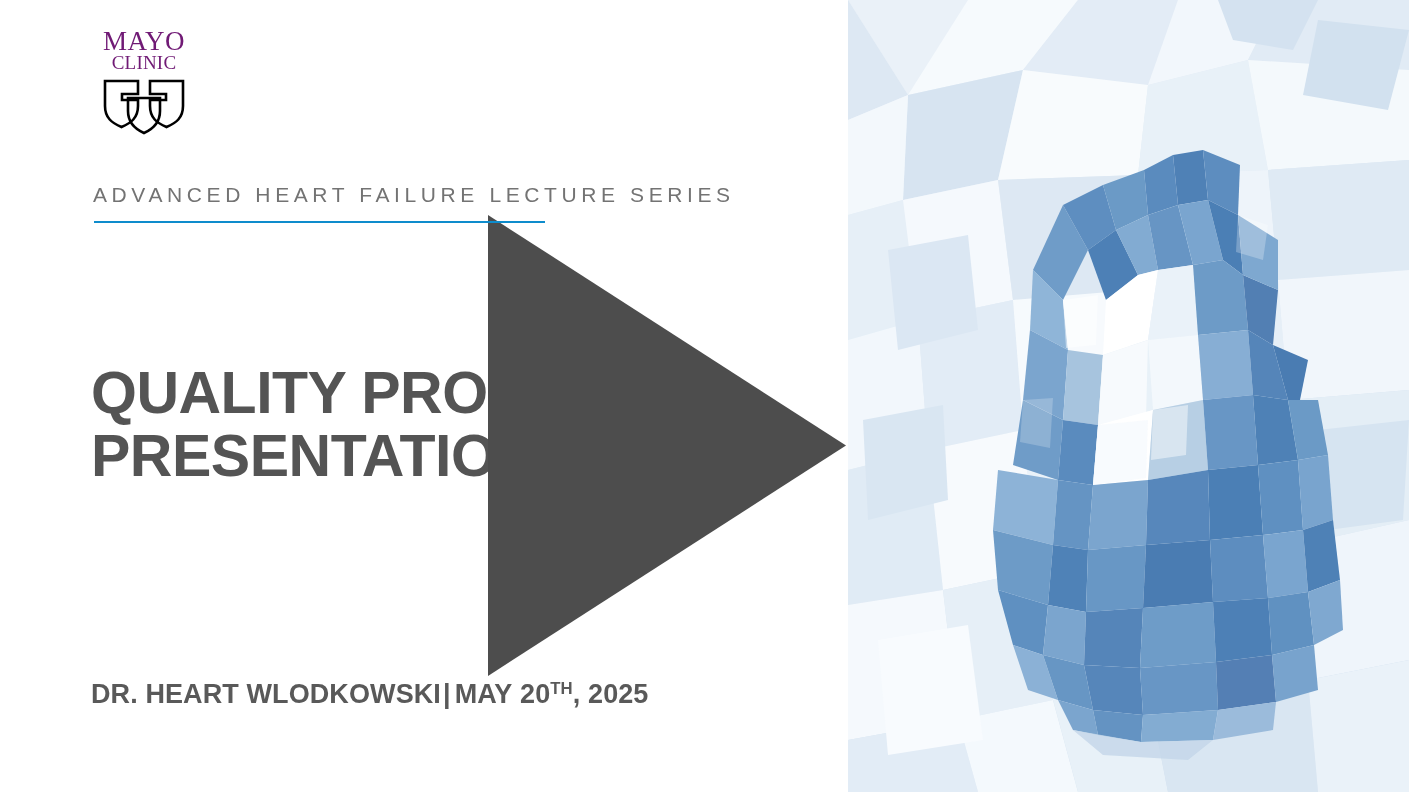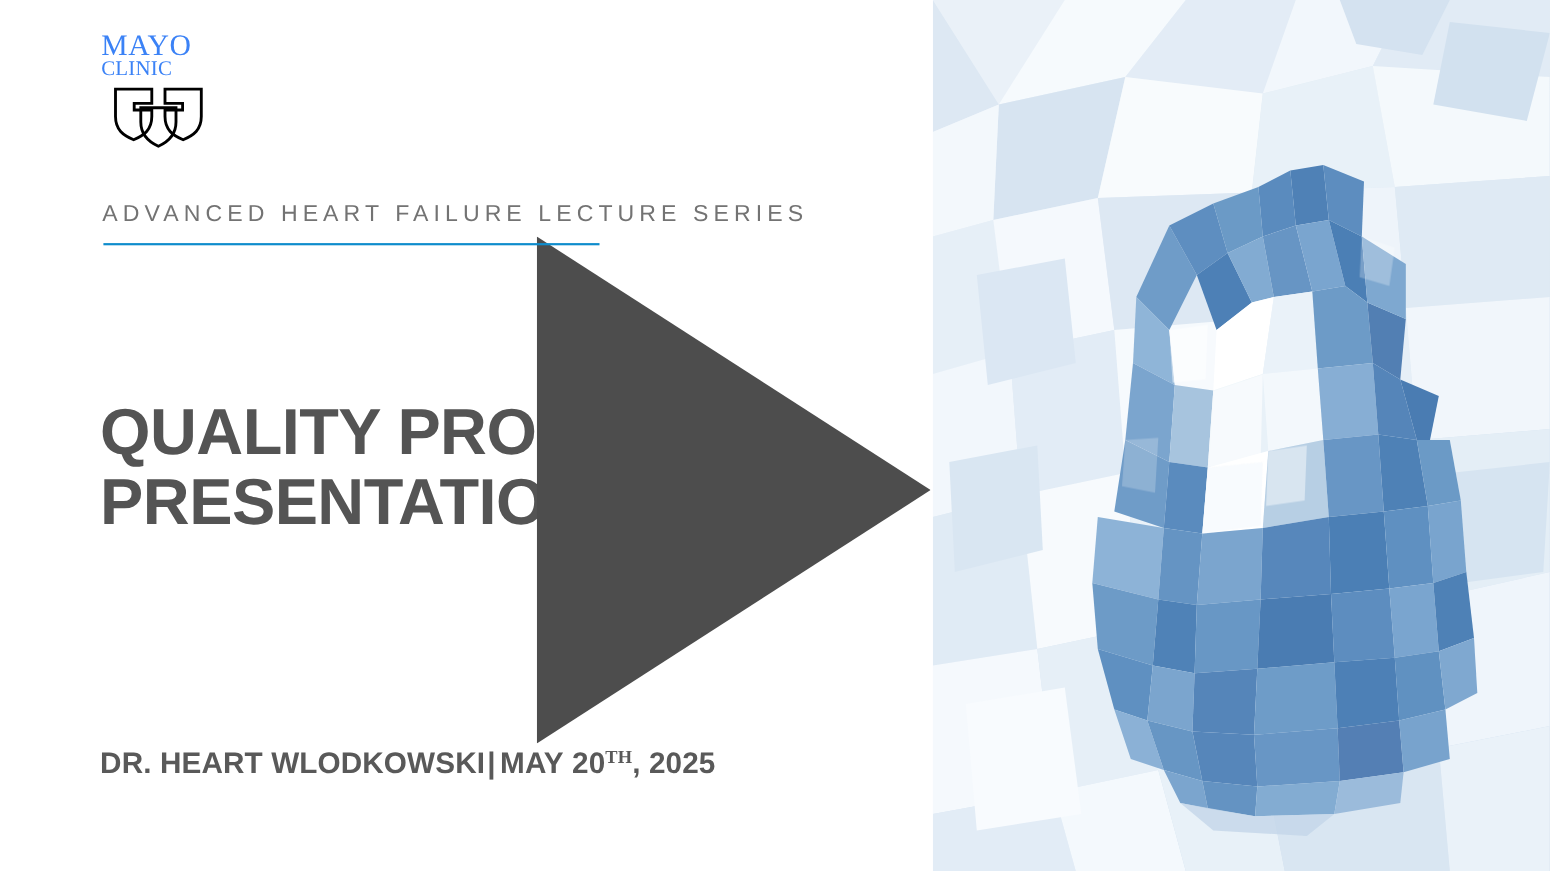--- a/index.html
+++ b/index.html
@@ -33,21 +33,22 @@
   
   .logo {
     position: absolute;
     left: 92px;
     top: 28px;
     width: 104px;
   }
   .logo-wordmark {
     font-family: "Liberation Serif", serif;
     font-weight: 400;
-    color: #3b82f6;
+    color: #701a75;
+    text-align: center;
     line-height: 0.98;
   }
   .logo-word {
     display: block;
     font-size: 27px;
     letter-spacing: 0.5px;
   }
   .logo-word.line2 {
     font-size: 19px;
     letter-spacing: 0.2px;
@@ -102,21 +103,20 @@
     font-weight: bold;
     color: #595959;
     letter-spacing: 0.1px;
     white-space: nowrap;
     z-index: 3;
   }
   .byline sup {
     font-size: 0.62em;
     vertical-align: 0.55em;
     line-height: 0;
-    font-family: Liberation Serif, serif;
   }
   .byline .sep { padding: 0 4px 0 2px; }
 
   
   .play-triangle {
     position: absolute;
     left: 488px;
     top: 215px;
     width: 358px;
     height: 461px;

